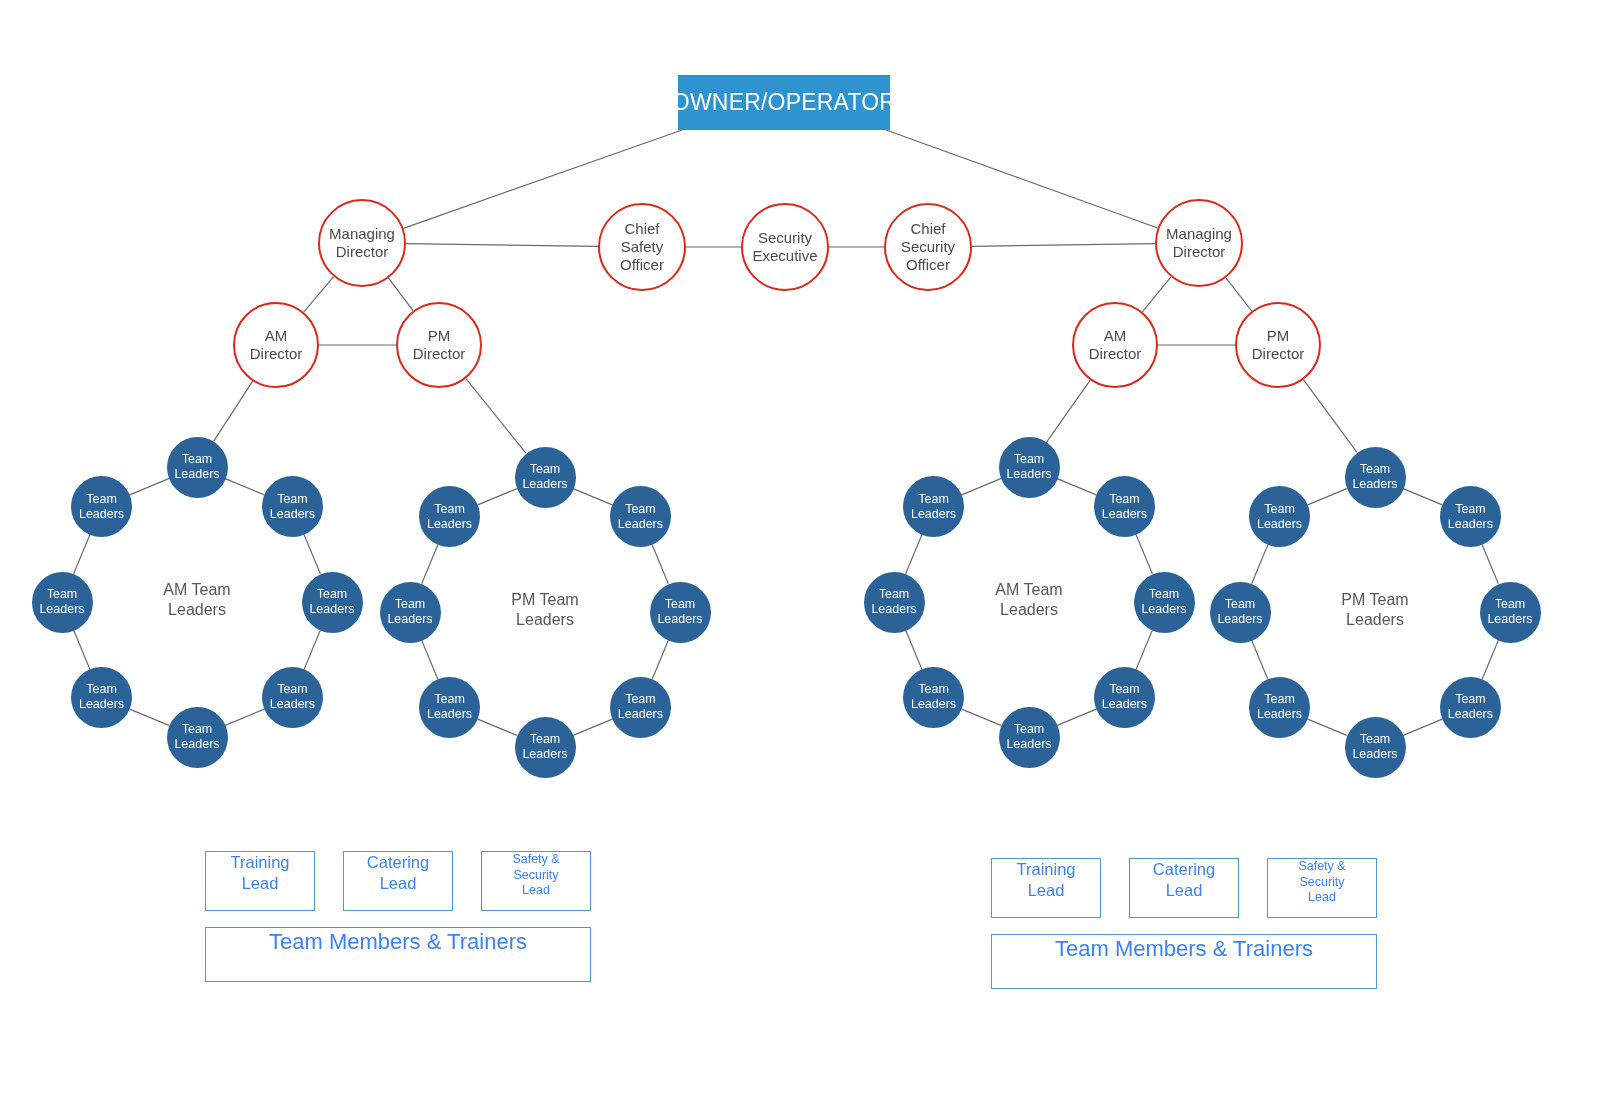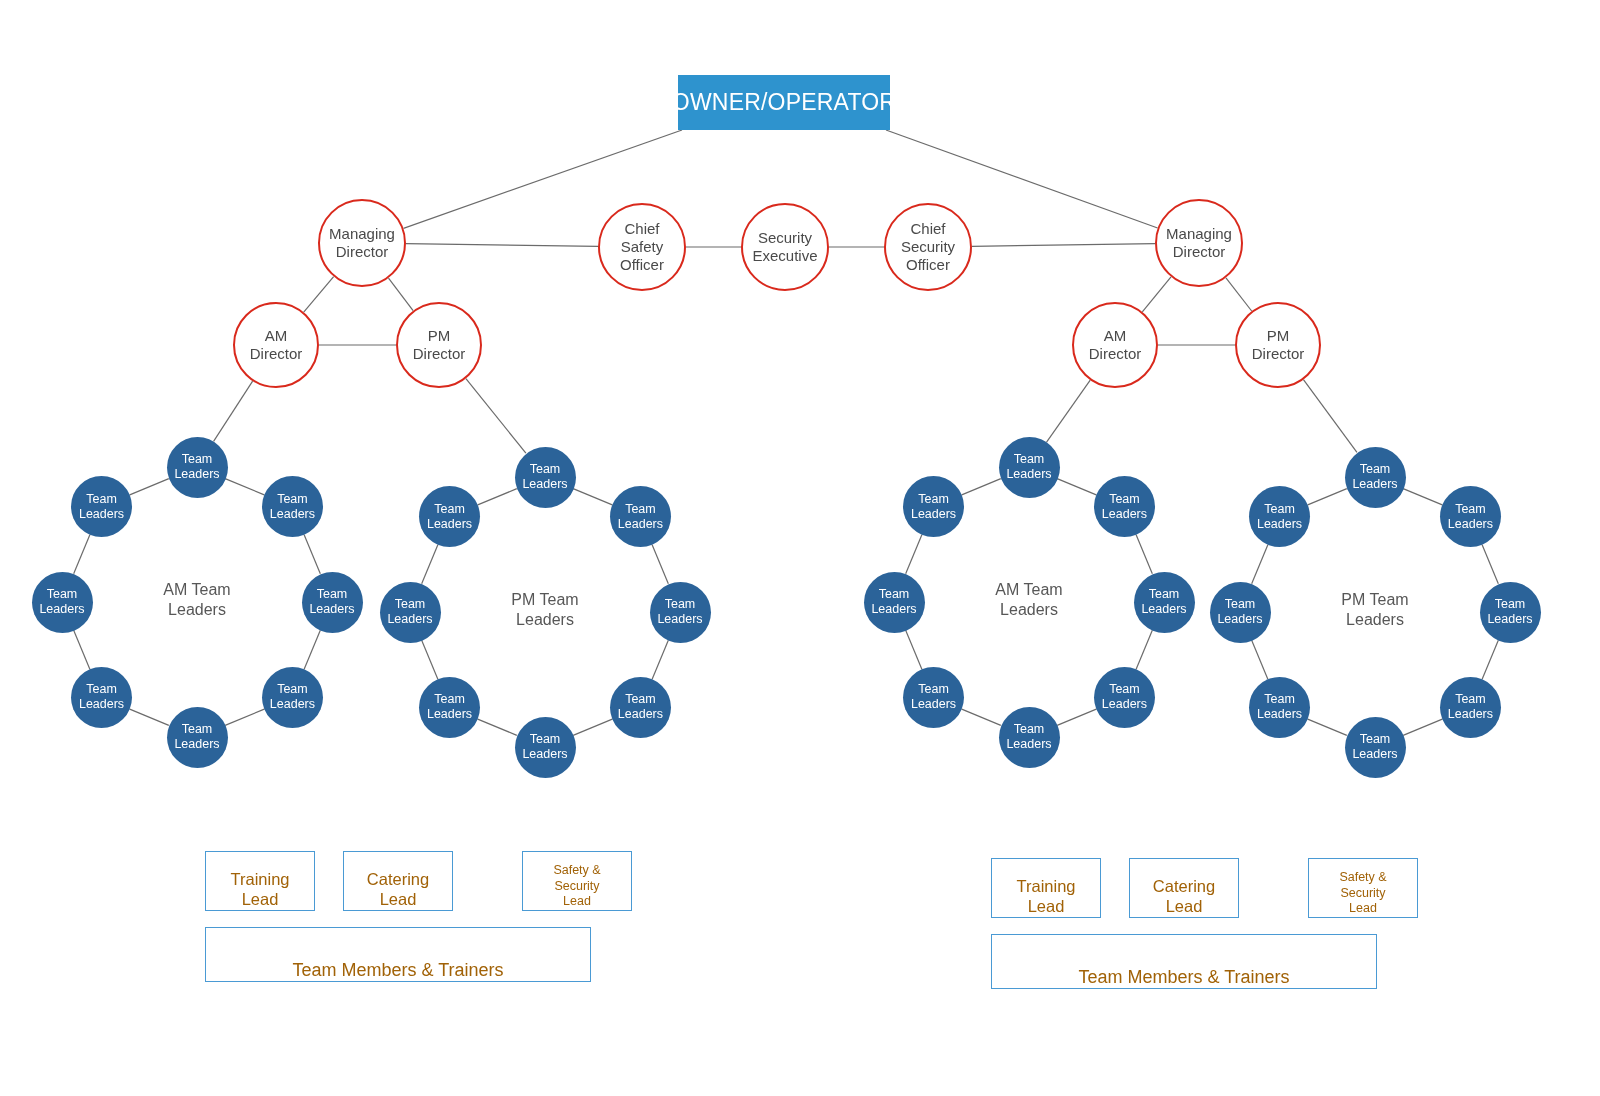--- a/index.html
+++ b/index.html
@@ -82,29 +82,29 @@
     white-space: nowrap;
   }
 
   
   .lead-box {
     position: absolute;
     box-sizing: border-box;
     background: #ffffff;
     border: 1.5px solid #4a9ad4;
     display: flex;
-    align-items: flex-end;
+    align-items: flex-start;
     justify-content: center;
     text-align: center;
-    color: #a16207;
+    color: #3b82f6;
     line-height: 1.25;
   }
   .lead-box.size-lg { font-size: 16.5px; }
-  .lead-box.size-sm { font-size: 12.5px; margin-left: 41px; }
-  .lead-box.size-wide { font-size: 18px; }
+  .lead-box.size-sm { font-size: 12.5px; }
+  .lead-box.size-wide { font-size: 22px; }
 </style>
 </head>
 <body>
 
 <div id="canvas">
 
   <svg id="edges" viewBox="0 0 1600 1096" width="1600" height="1096">
       <line x1="225.17832574159425" y1="478.67184468713526" x2="264.28108971858967" y2="494.86873985268085" stroke="#6b6b6b" stroke-width="1.2"></line>
       <line x1="304.13126014731915" y1="534.7189102814103" x2="320.32815531286474" y2="573.8216742584058" stroke="#6b6b6b" stroke-width="1.2"></line>
       <line x1="320.32815531286474" y1="630.1783257415942" x2="304.13126014731915" y2="669.2810897185897" stroke="#6b6b6b" stroke-width="1.2"></line>

